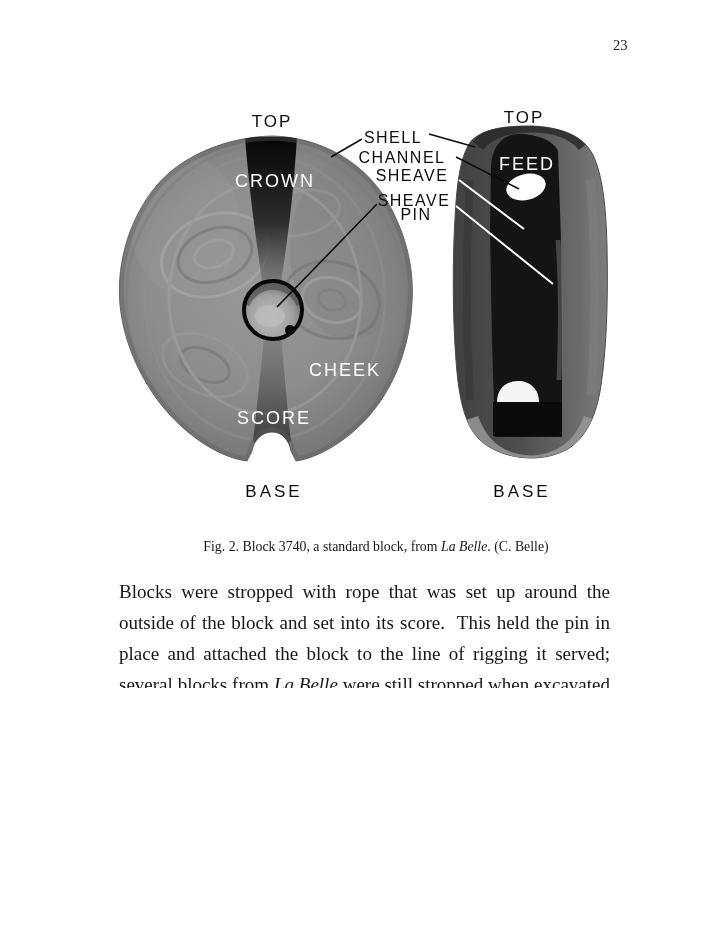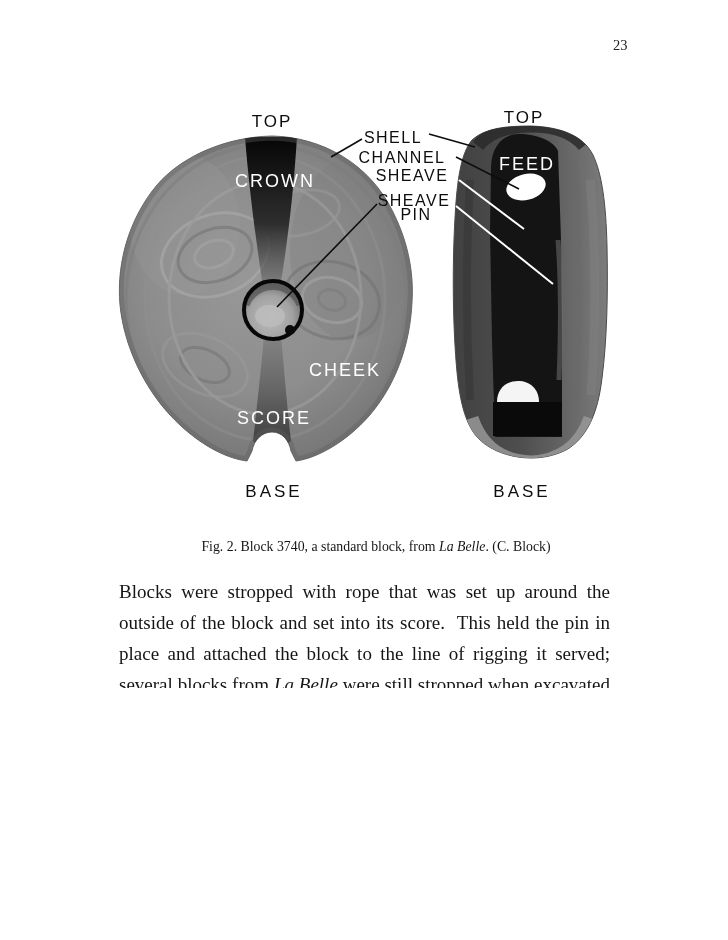--- a/index.html
+++ b/index.html
@@ -134,21 +134,21 @@
     <text x="414" y="206" text-anchor="middle" class="lbl-black-sm">SHEAVE</text>
     <text x="416" y="220" text-anchor="middle" class="lbl-black-sm">PIN</text>
     <text x="275" y="187" text-anchor="middle" class="lbl-white">CROWN</text>
     <text x="527" y="170" text-anchor="middle" class="lbl-white">FEED</text>
     <text x="345" y="376" text-anchor="middle" class="lbl-white">CHEEK</text>
     <text x="274" y="424" text-anchor="middle" class="lbl-white">SCORE</text>
     <text x="274" y="497" text-anchor="middle" class="lbl-base">BASE</text>
     <text x="522" y="497" text-anchor="middle" class="lbl-base">BASE</text>
   </svg>
 
-  <div class="caption"><span>Fig. 2. Block 3740, a standard block, from </span><i>La Belle</i><span>. (C. Block)</span></div>
+  <div class="caption"><span>Fig. 2. Block 3740, a standard block, from </span><i>La Belle</i><span>. (C. Belle)</span></div>
 
   <div class="body-text"><span>Blocks were stropped with rope that was set up around the outside of the block and set into its score.  This held the pin in place and attached the block to the line of rigging it served; several blocks from </span><i>La Belle</i><span> were still stropped when excavated (fig. 3).</span></div>
 
   <svg class="watermark-svg" viewBox="0 0 728 120" xmlns="http://www.w3.org/2000/svg">
     <defs>
       <clipPath id="wmTop">
           <rect x="0" y="0" width="728" height="69"></rect>
         </clipPath>
       <clipPath id="wmBot">
           <rect x="0" y="69" width="728" height="51"></rect>

